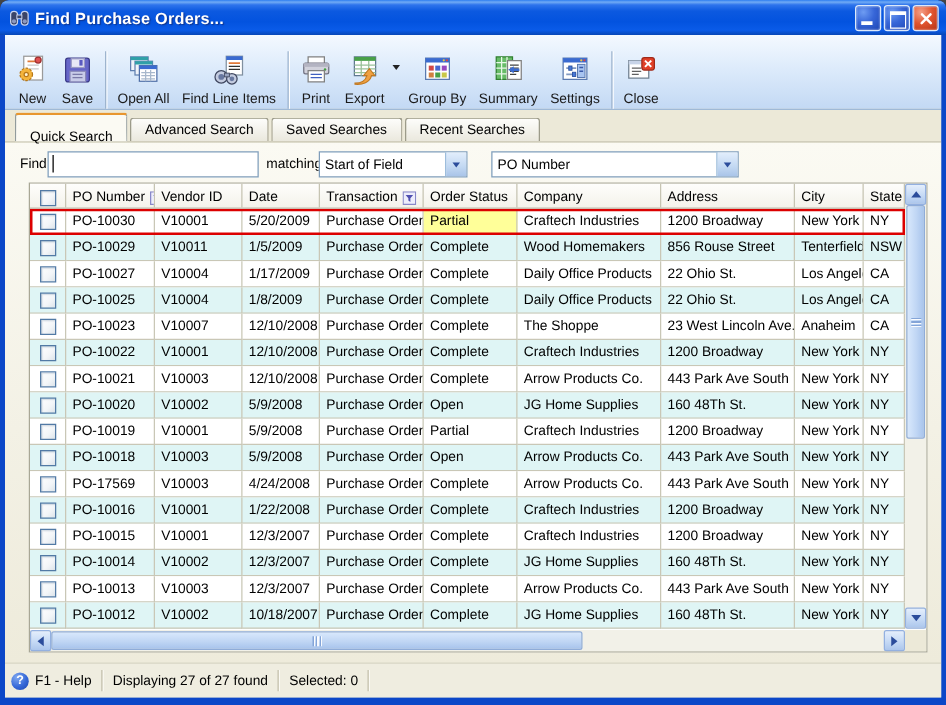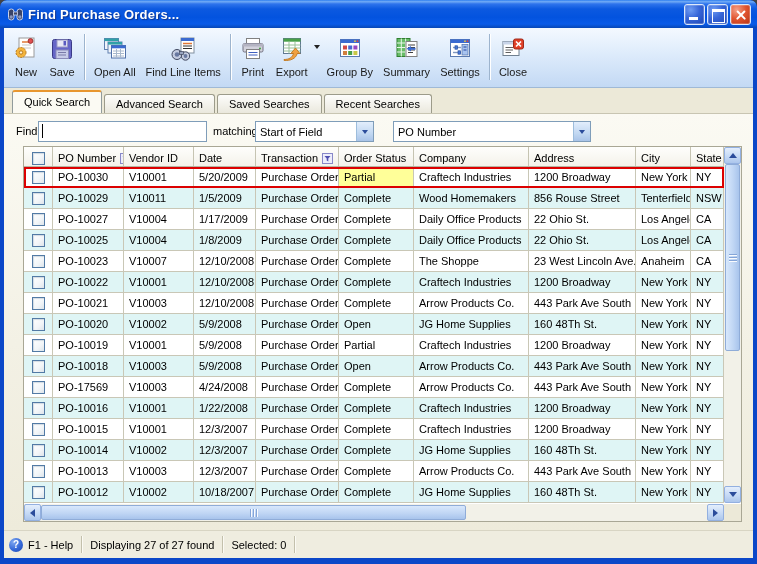--- a/index.html
+++ b/index.html
@@ -26,39 +26,39 @@
     width:12px; height:2.4px; background:#fff; border-radius:1px; }
   .btn-close::before { transform:rotate(45deg);} .btn-close::after { transform:rotate(-45deg);}
 
   
   .app-body { position:absolute; left:4px; top:28px; width:749px; height:530px;
     background:#ECE9D8; overflow:hidden; }
 
   
   .toolbar { position:absolute; left:0; top:0; width:749px; height:60px;
     background:linear-gradient(180deg,#F4F9FF 0%,#DDEBFB 45%,#C3D9F4 100%);
-    border-bottom:1px solid #9FB9D6; display:flex; align-items:flex-start; padding:3px 2px 0 4px; }
+    border-bottom:1px solid #9FB9D6; display:flex; align-items:flex-end; padding:3px 2px 0 4px; }
   .tb-btn { display:flex; flex-direction:column; align-items:center; padding:2px 4px 1px;
     border:1px solid transparent; border-radius:2px; }
   .tb-icon { height:30px; display:flex; align-items:center; }
   .tb-label { font-size:11px; color:#1A1A1A; margin-top:2px; white-space:nowrap; }
   .tb-sep { width:1px; height:46px; background:#9DB4CE; margin:3px 4px 0;
     box-shadow:1px 0 0 #FFFFFF; }
   .export-wrap { display:flex; align-items:flex-start; }
   .dd-arrow { width:0; height:0; border-left:3.5px solid transparent; border-right:3.5px solid transparent;
     border-top:4px solid #222; margin:14px 2px 0 1px; }
 
   
   .tabstrip { position:absolute; left:0; top:62px; width:749px; height:23px;
     display:flex; align-items:flex-end; padding-left:8px; }
   .tab { font-size:11px; color:#000; padding:3px 11px 3px; margin-right:2px;
     background:linear-gradient(180deg,#FDFDFB,#EAE8DD); border:1px solid #9C9B8A;
     border-bottom:none; border-radius:3px 3px 0 0; height:19px; white-space:nowrap; }
   .tab.active { background:#FBFAF3; border:1px solid #919B9C; border-bottom:none;
-    border-top:2px solid #E8962E; height:23px; padding-top:4px; position:relative; z-index:3; }
+    border-top:2px solid #E8962E; height:23px; padding-top:12px; position:relative; z-index:3; }
 
   
   .content { position:absolute; left:0; top:85px; width:749px; height:417px;
     background:linear-gradient(180deg,#FBFAF3 0%,#F3F1E5 55%,#EEEBDB 100%);
     border-top:1px solid #C8C5B2; }
   .find-label { position:absolute; left:12px; top:11px; font-size:11px; color:#000; }
   .find-input { position:absolute; left:34px; top:7px; width:169px; height:21px;
     border:1px solid #7F9DB9; background:#fff; font-family:"Liberation Sans",sans-serif;
     font-size:11px; padding:0 3px; }
   .caret { position:absolute; left:38px; top:10px; width:1px; height:14px; background:#000; }

